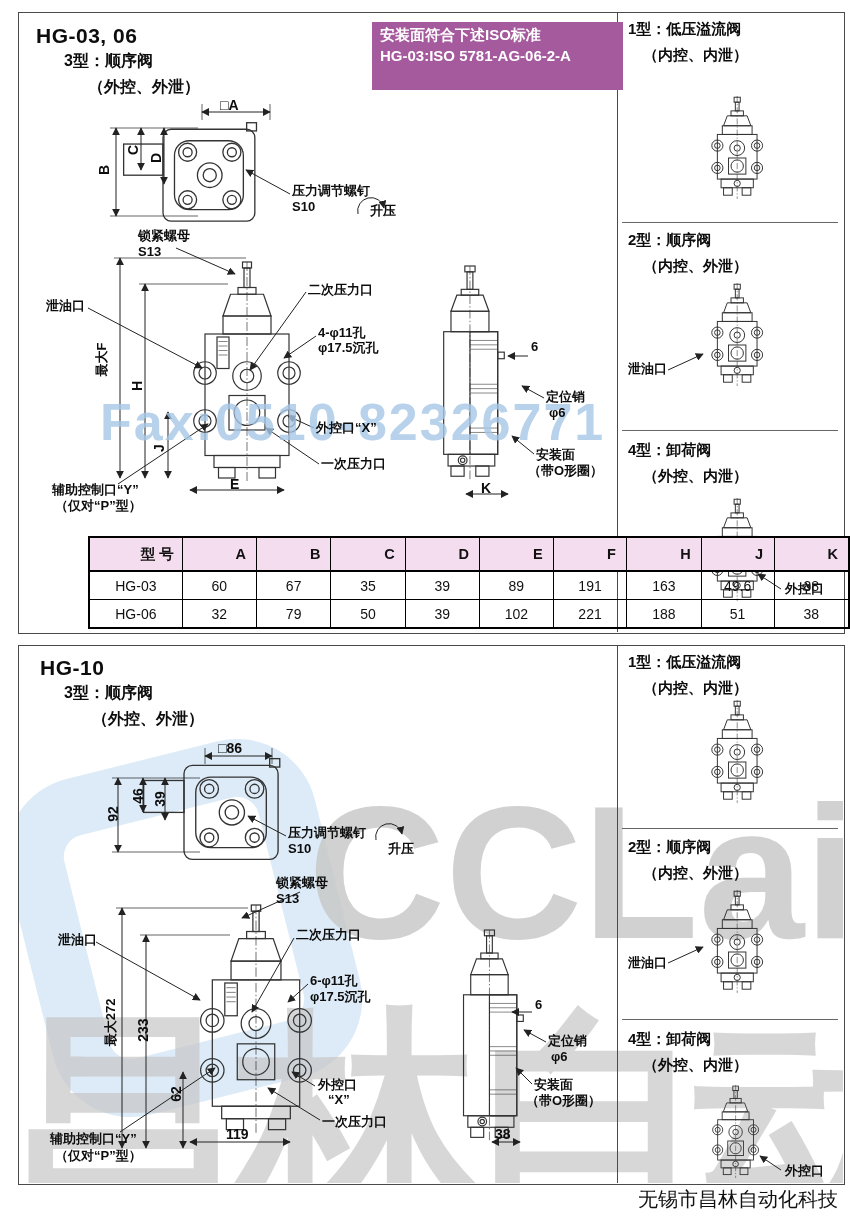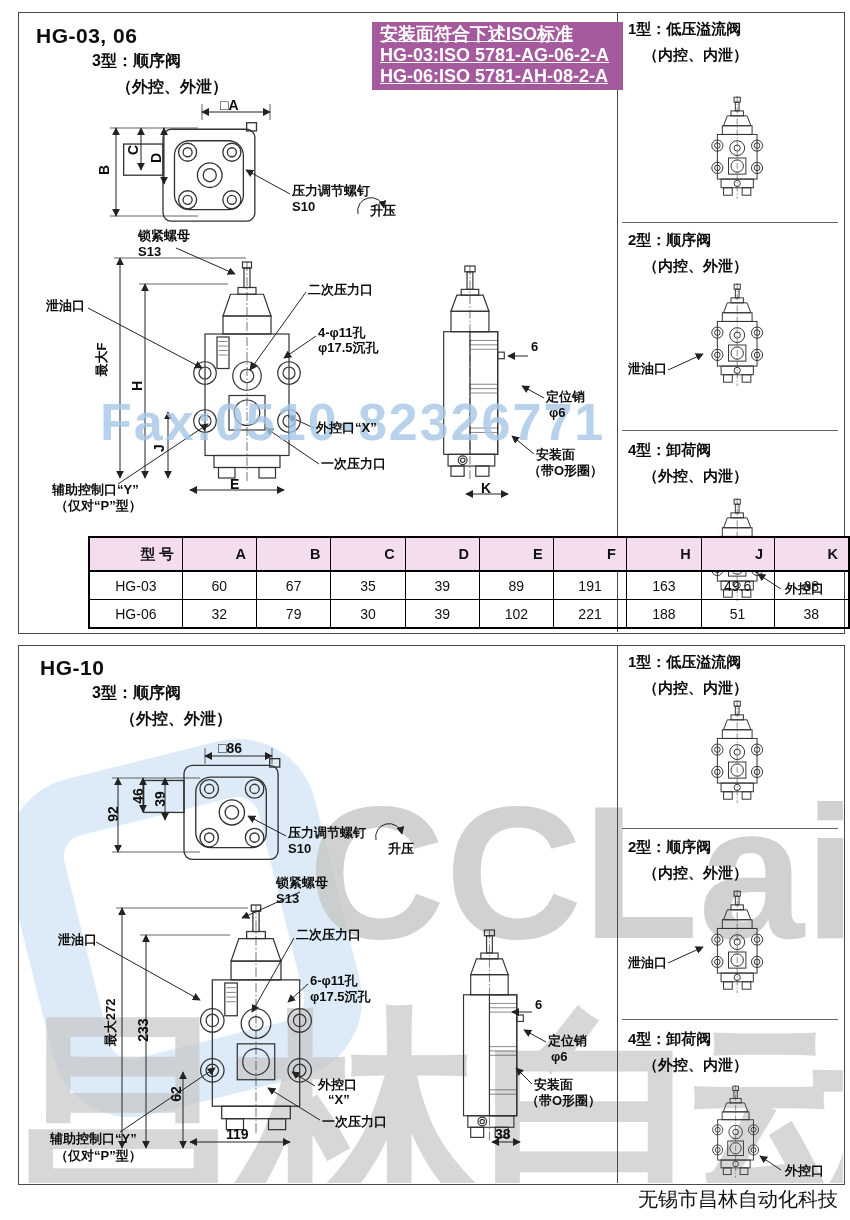--- a/index.html
+++ b/index.html
@@ -4,24 +4,24 @@
 <style>
   html,body{margin:0;padding:0;background:#fff;}
   .sheet{position:relative;width:850px;height:1220px;background:#ffffff;overflow:hidden;
          font-family:"Liberation Sans","DejaVu Sans",sans-serif;color:#111;}
   .box{position:absolute;border:1px solid #4a4a4a;z-index:1;}
   .colsep{position:absolute;width:0;border-left:1px solid #4a4a4a;z-index:3;}
   .rdiv{position:absolute;height:0;border-top:1px solid #666;z-index:3;}
   .lbl{position:absolute;white-space:nowrap;font-weight:bold;font-size:13px;line-height:1.15;z-index:5;color:#0d0d0d;}
   .vert{transform:rotate(-90deg);transform-origin:center center;}
   .title{font-size:21px;letter-spacing:.5px;}
-  .sub{font-size:16px;margin-left:28px;}
+  .sub{font-size:16px;}
   .rtitle{font-size:15px;}
   .iso{position:absolute;background:#a55a9d;color:#fff;font-weight:bold;z-index:5;}
-  .iso1{left:372px;top:22px;width:243px;height:66px;font-size:18px;line-height:21px;padding:2px 0 0 8px;text-decoration:underline;}
+  .iso1{left:372px;top:22px;width:243px;height:66px;font-size:15px;line-height:21px;padding:2px 0 0 8px;}
   .iso2{left:290px;top:647px;width:327px;height:30px;font-size:15.5px;line-height:30px;padding-left:12px;}
   #art{position:absolute;left:0;top:0;z-index:2;}
   .wm-blue{position:absolute;z-index:4;color:#a6c7e6;font-size:52px;font-weight:bold;letter-spacing:2px;
            opacity:.8;white-space:nowrap;pointer-events:none;}
   .wm-wrap{position:absolute;left:18px;top:645px;width:825px;height:538px;overflow:hidden;z-index:0;pointer-events:none;}
   .wm-ring{position:absolute;left:8px;top:110px;width:200px;height:230px;border:58px solid #d6e8f6;
            border-radius:80px;transform:rotate(-14deg);opacity:.85;}
   .wm-logo{position:absolute;left:290px;top:118px;font-size:190px;font-weight:900;color:#c9c9c9;opacity:.85;white-space:nowrap;}
   .wm-brand{position:absolute;left:-15px;top:318px;font-size:245px;font-weight:900;color:#c8c8c8;opacity:.72;
             letter-spacing:-14px;white-space:nowrap;}
@@ -233,21 +233,20 @@
 
   <div class="wm-blue" style="left:100px;top:392px;">Fax:0510-82326771</div>
 
   <div class="lbl title" style="left:36px;top:24px;">HG-03, 06</div>
   <div class="lbl sub" style="left:64px;top:52px;">3型：顺序阀</div>
   <div class="lbl sub" style="left:88px;top:78px;">（外控、外泄）</div>
 
   <div class="iso iso1">
     <div>安装面符合下述ISO标准</div>
     <div>HG-03:ISO 5781-AG-06-2-A</div>
-    <div>HG-06:ISO 5781-AH-08-2-A</div>
   </div>
 
   <div class="lbl" style="left:220px;top:97px;font-size:14px;">□A</div>
   <div class="lbl vert" style="left:99px;top:162px;font-size:14px;">B</div>
   <div class="lbl vert" style="left:128px;top:142px;font-size:14px;">C</div>
   <div class="lbl vert" style="left:151px;top:150px;font-size:14px;">D</div>
   <div class="lbl vert" style="left:85px;top:352px;font-size:13px;">最大F</div>
   <div class="lbl vert" style="left:132px;top:378px;font-size:14px;">H</div>
   <div class="lbl vert" style="left:155px;top:440px;font-size:14px;">J</div>
   <div class="lbl" style="left:230px;top:476px;font-size:14px;">E</div>
@@ -295,21 +294,21 @@
       <td>89</td>
       <td>191</td>
       <td>163</td>
       <td>49.6</td>
       <td>38</td>
     </tr>
     <tr>
       <td>HG-06</td>
       <td>32</td>
       <td>79</td>
-      <td>30</td>
+      <td>50</td>
       <td>39</td>
       <td>102</td>
       <td>221</td>
       <td>188</td>
       <td>51</td>
       <td>38</td>
     </tr>
   </tbody>
     </table>
 

